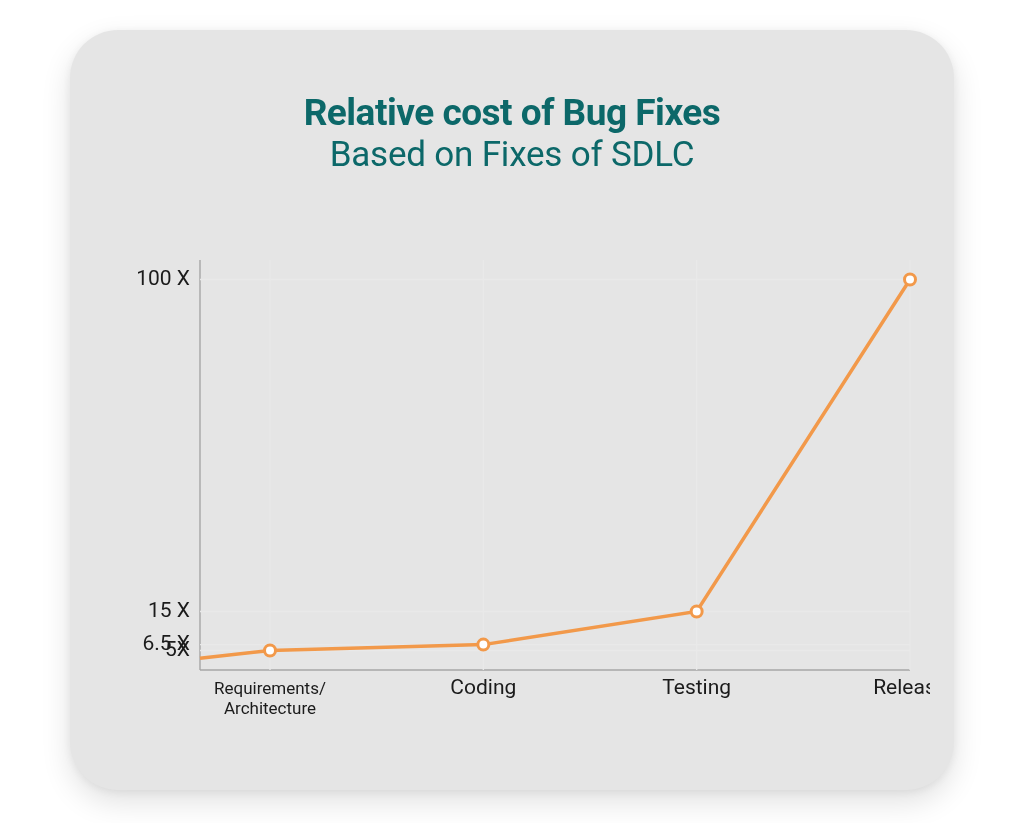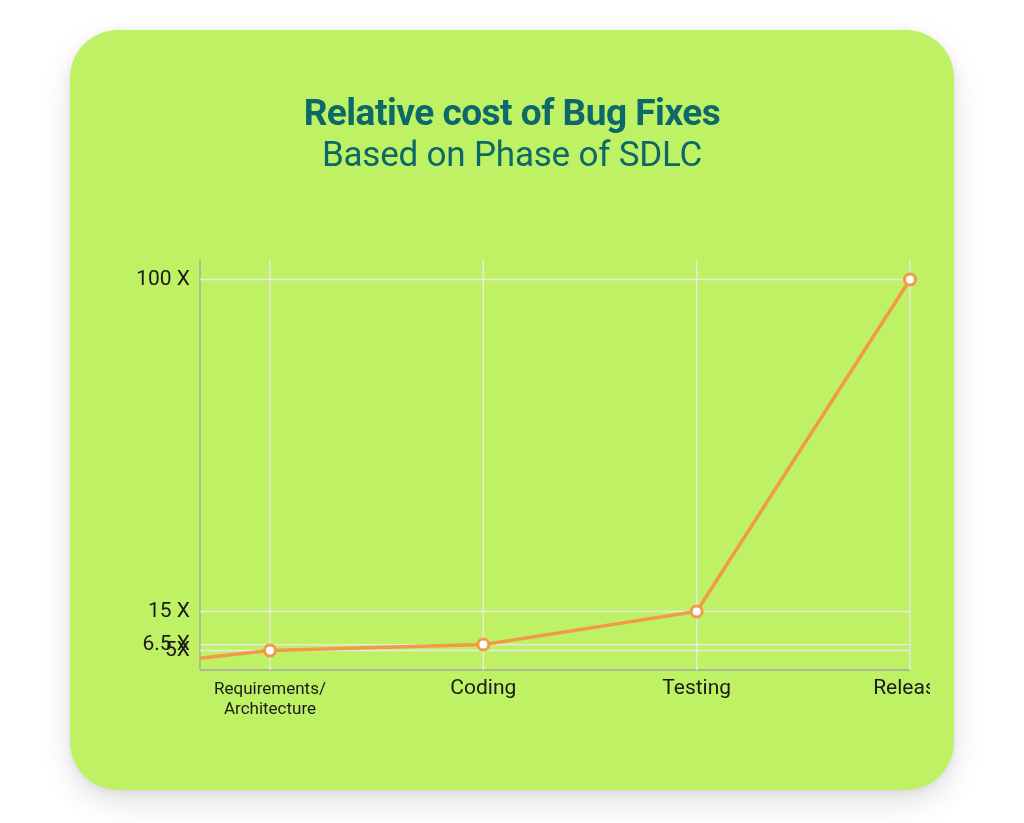--- a/index.html
+++ b/index.html
@@ -9,21 +9,21 @@
     height: 823px;
     background: #ffffff;
     font-family: -apple-system, BlinkMacSystemFont, "Segoe UI", Roboto, "Helvetica Neue", Arial, sans-serif;
   }
   .card {
     position: absolute;
     left: 70px;
     top: 30px;
     width: 884px;
     height: 760px;
-    background: #bef264;
+    background: #e5e5e5;
     border-radius: 48px;
     box-shadow: 0 12px 30px rgba(0,0,0,0.12), 0 2px 8px rgba(0,0,0,0.06);
   }
   .title-block {
     position: absolute;
     top: 62px;
     left: 0; right: 0;
     text-align: center;
     line-height: 1.15;
   }
@@ -66,21 +66,21 @@
   }
   .x-tick-label.small { font-size: 17px; }
 </style>
 </head>
 <body>
 
 <div class="card">
 
   <div class="title-block">
     <div class="title-main">Relative cost of Bug Fixes</div>
-    <div class="title-sub">Based on Phase of SDLC</div>
+    <div class="title-sub">Based on Fixes of SDLC</div>
   </div>
 
   <div class="plot-wrap">
     <svg class="plot" viewBox="0 0 820 480" width="820" height="480">
 
       <line class="axis-line" x1="90" y1="10" x2="90" y2="420"></line>
 
       <line class="axis-line" x1="90" y1="420" x2="800" y2="420"></line>
 
       <g id="h-grid">

